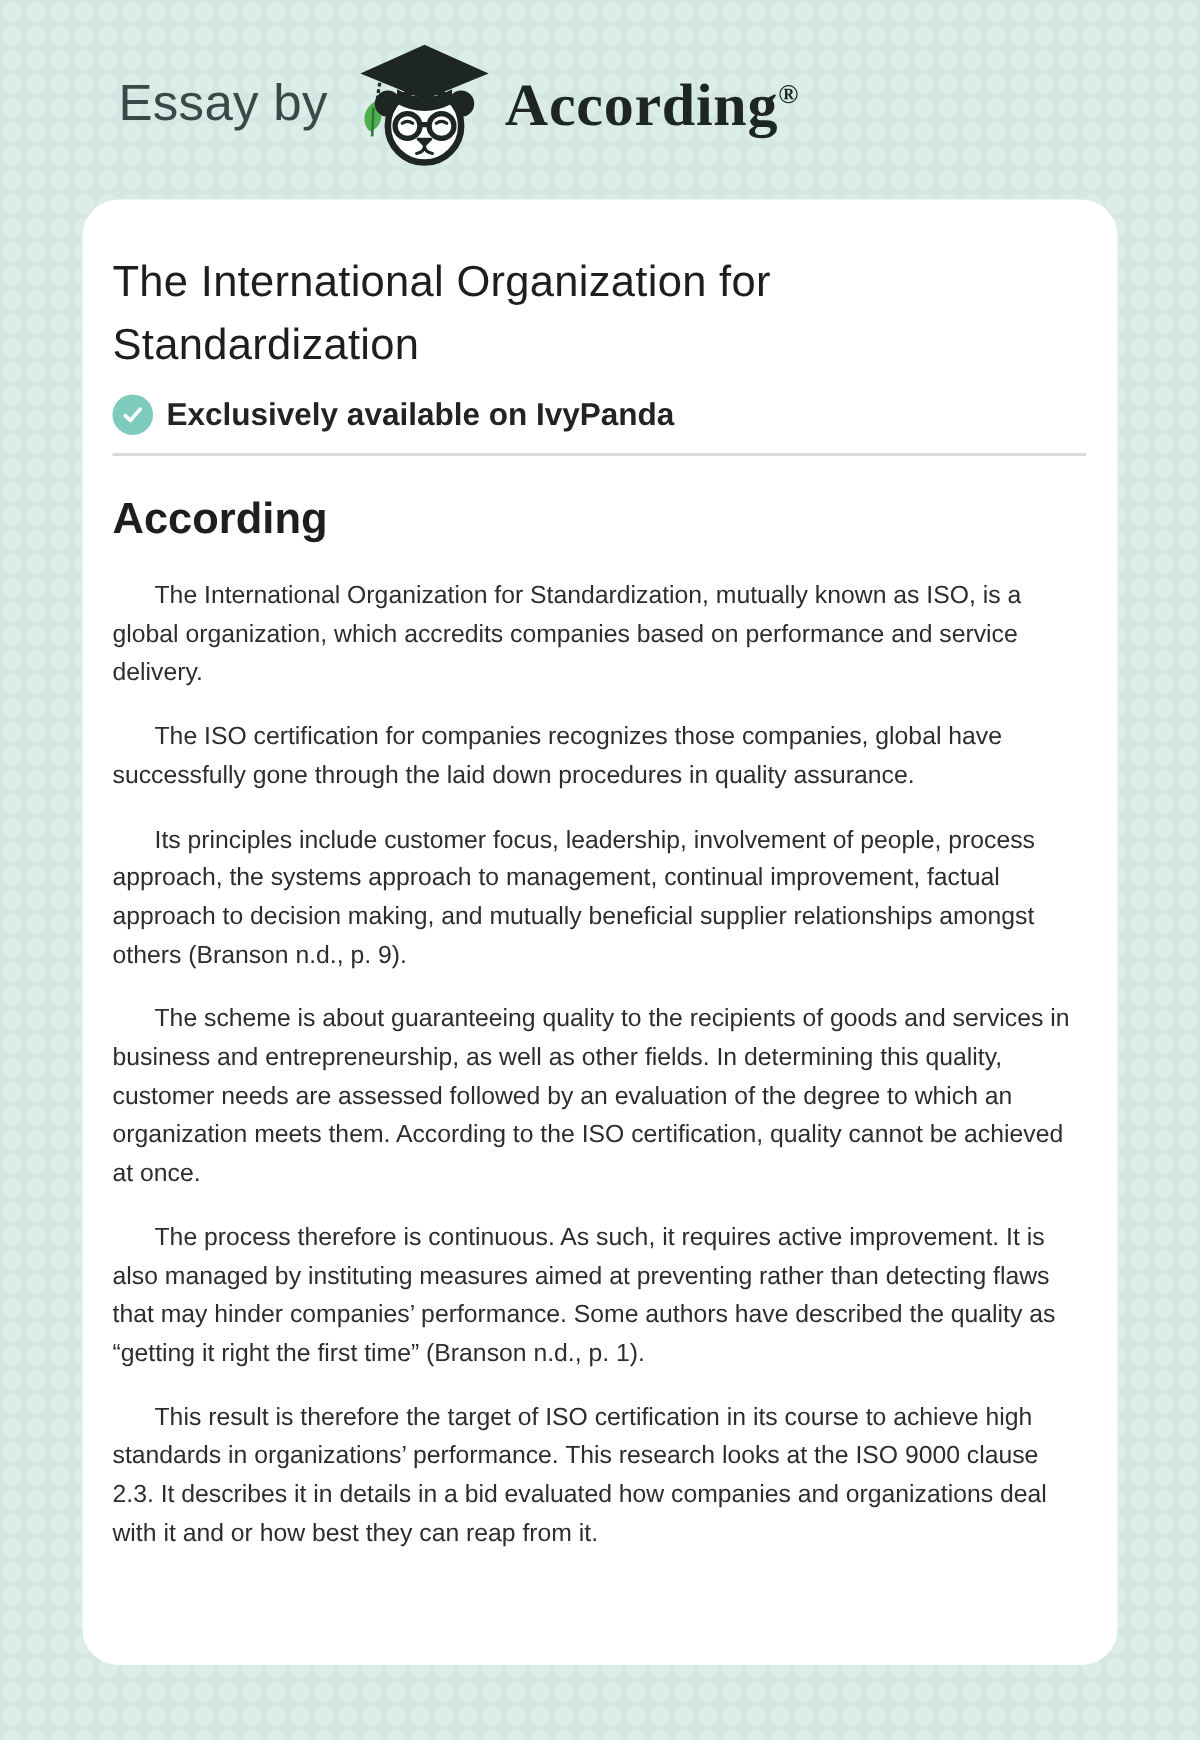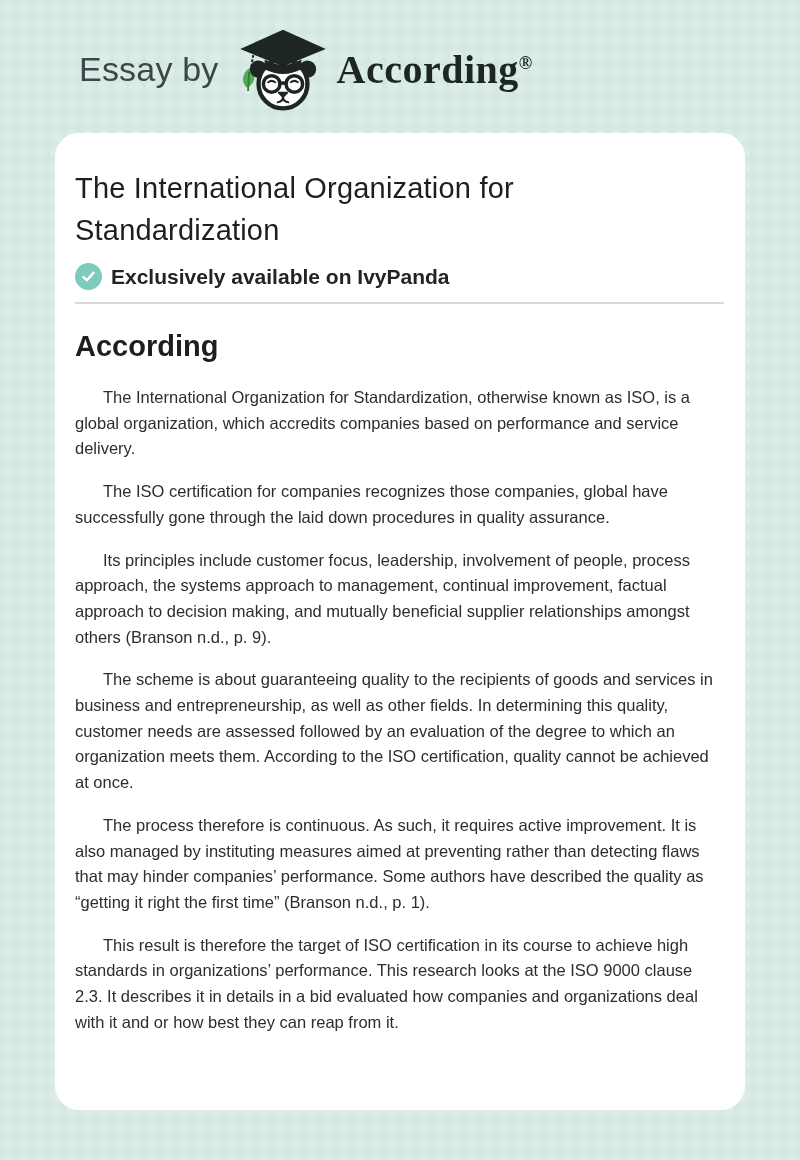--- a/index.html
+++ b/index.html
@@ -145,20 +145,20 @@
       </svg>
     </span>
     <span class="badge-label">Exclusively available on IvyPanda</span>
   </div>
 
   <hr class="rule">
 
   <h2 class="section-heading">According</h2>
 
   <div class="body-copy">
-    <p>The International Organization for Standardization, otherwise known as ISO, is a global organization, which accredits companies based on performance and service delivery.</p>
+    <p>The International Organization for Standardization, mutually known as ISO, is a global organization, which accredits companies based on performance and service delivery.</p>
     <p>The ISO certification for companies recognizes those companies, global have successfully gone through the laid down procedures in quality assurance.</p>
     <p>Its principles include customer focus, leadership, involvement of people, process approach, the systems approach to management, continual improvement, factual approach to decision making, and mutually beneficial supplier relationships amongst others (Branson n.d., p. 9).</p>
     <p>The scheme is about guaranteeing quality to the recipients of goods and services in business and entrepreneurship, as well as other fields. In determining this quality, customer needs are assessed followed by an evaluation of the degree to which an organization meets them. According to the ISO certification, quality cannot be achieved at once.</p>
     <p>The process therefore is continuous. As such, it requires active improvement. It is also managed by instituting measures aimed at preventing rather than detecting flaws that may hinder companies’ performance. Some authors have described the quality as “getting it right the first time” (Branson n.d., p. 1).</p>
     <p>This result is therefore the target of ISO certification in its course to achieve high standards in organizations’ performance. This research looks at the ISO 9000 clause 2.3. It describes it in details in a bid evaluated how companies and organizations deal with it and or how best they can reap from it.</p>
   </div>
 </main>
 
 </body></html>

